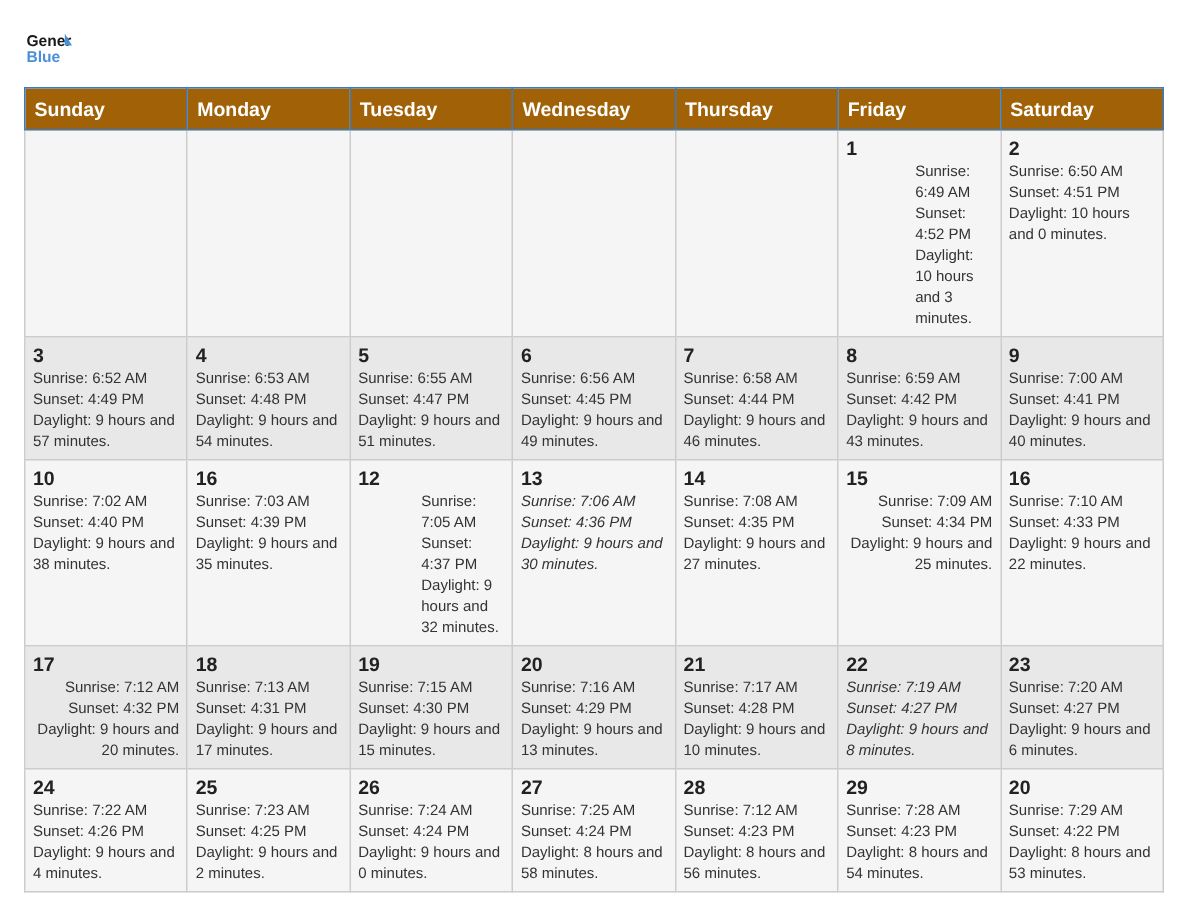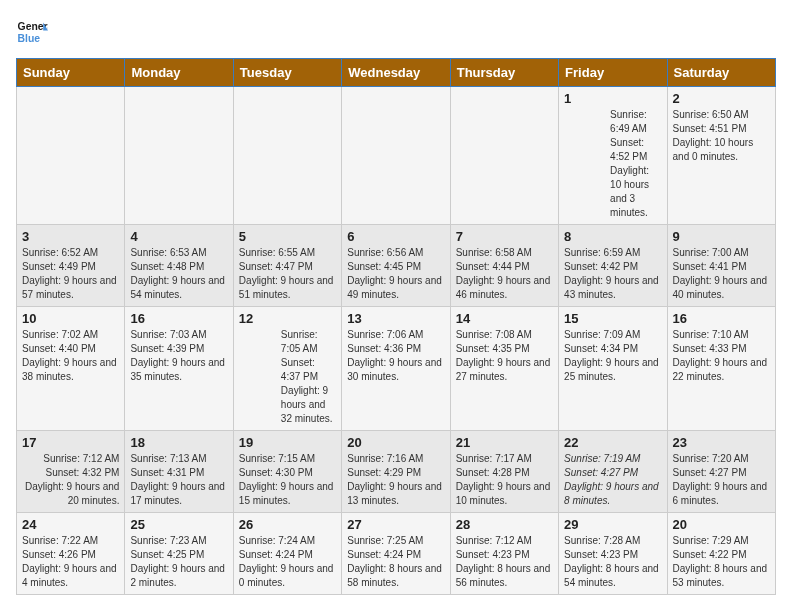--- a/index.html
+++ b/index.html
@@ -196,33 +196,33 @@
 Daylight: 9 hours and 35 minutes.</div>
         </td>
         <td>
           <span class="day-number">12</span>
           <div class="day-info" style="white-space: pre-line; margin-left: 42px;">Sunrise: 7:05 AM
 Sunset: 4:37 PM
 Daylight: 9 hours and 32 minutes.</div>
         </td>
         <td>
           <span class="day-number">13</span>
-          <div class="day-info" style="white-space: pre-line;">Sunrise: 7:06 AM
+          <div class="day-info" style="white-space: pre-line; font-style: italic;">Sunrise: 7:06 AM
 Sunset: 4:36 PM
 Daylight: 9 hours and 30 minutes.</div>
         </td>
         <td>
           <span class="day-number">14</span>
           <div class="day-info" style="white-space: pre-line;">Sunrise: 7:08 AM
 Sunset: 4:35 PM
 Daylight: 9 hours and 27 minutes.</div>
         </td>
         <td>
           <span class="day-number">15</span>
-          <div class="day-info" style="white-space: pre-line;">Sunrise: 7:09 AM
+          <div class="day-info" style="white-space: pre-line; text-align: right;">Sunrise: 7:09 AM
 Sunset: 4:34 PM
 Daylight: 9 hours and 25 minutes.</div>
         </td>
         <td>
           <span class="day-number">16</span>
           <div class="day-info" style="white-space: pre-line;">Sunrise: 7:10 AM
 Sunset: 4:33 PM
 Daylight: 9 hours and 22 minutes.</div>
         </td>
       </tr>

